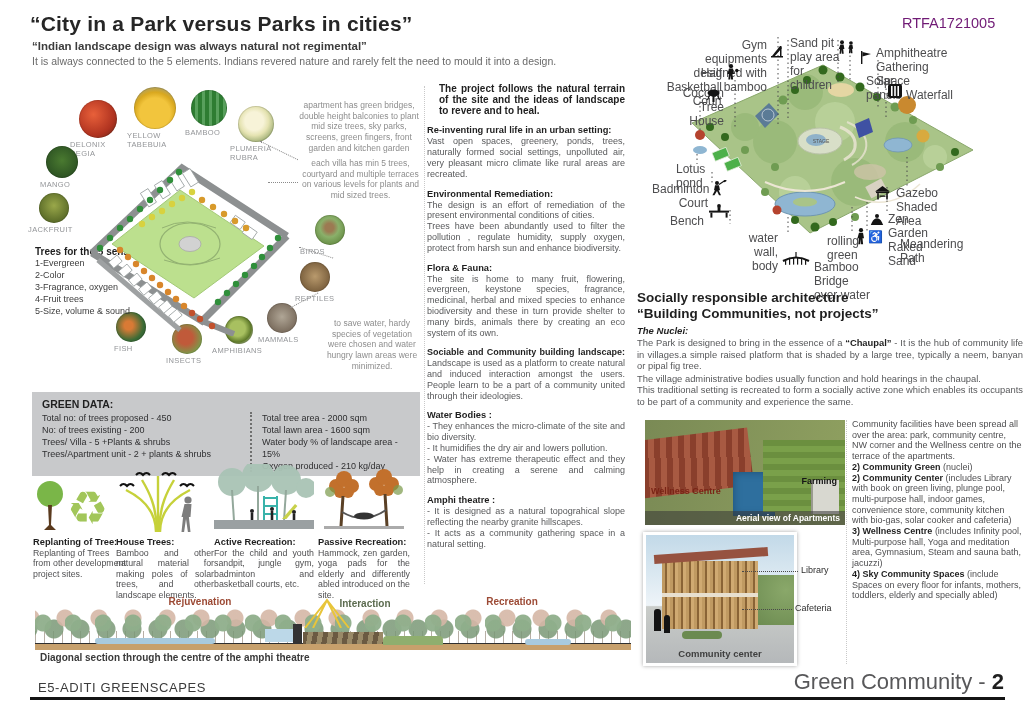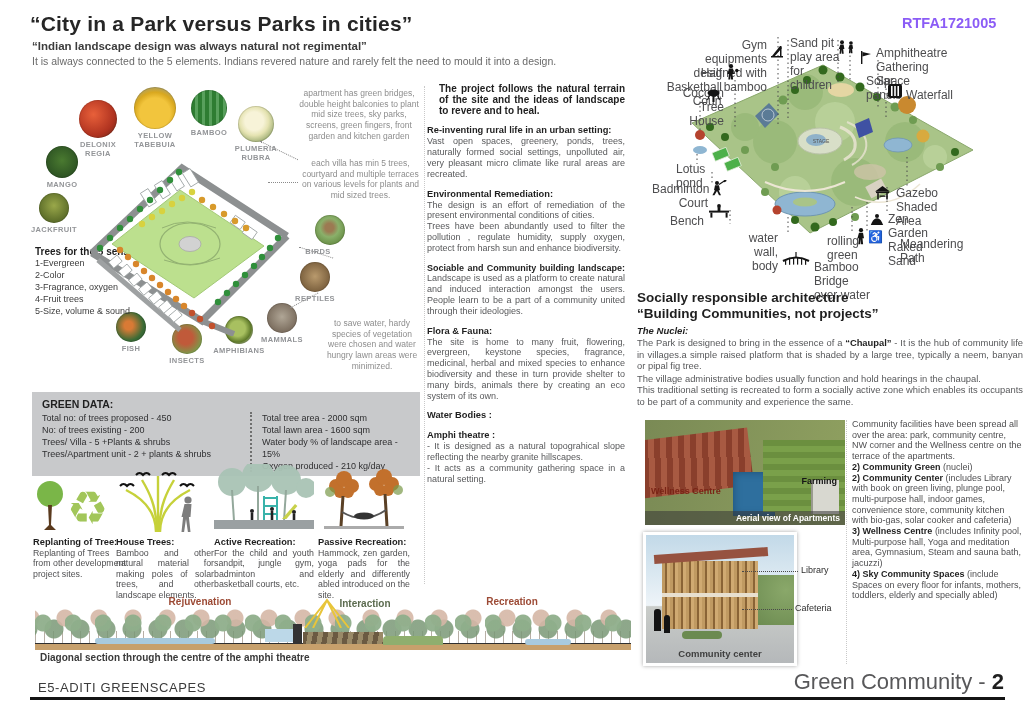--- a/index.html
+++ b/index.html
@@ -3,24 +3,24 @@
 <meta charset="utf-8">
 <style>
   html,body{margin:0;padding:0;background:#e8e8e8;}
   #board{position:relative;width:1024px;height:724px;background:#ffffff;overflow:hidden;
          font-family:"Liberation Sans",sans-serif;color:#333;}
   .abs{position:absolute;}
   
   .title{font-size:21px;font-weight:bold;color:#262626;letter-spacing:.2px;}
   .subtitle{font-size:11.5px;font-weight:bold;color:#3c3c3c;text-align:center;}
   .intro{font-size:10.5px;color:#6a6a6a;}
-  .code{font-size:14.5px;font-weight:bold;color:#8b5cf6;}
+  .code{font-size:14.5px;font-weight:normal;color:#701a75;}
   
   .circ{border-radius:50%;box-shadow:inset 0 0 0 1px rgba(0,0,0,.12);}
-  .clabel{font-size:7.5px;color:#939598;text-align:center;letter-spacing:.4px;white-space:pre-line;line-height:1.25;font-weight:bold;}
+  .clabel{font-size:7.5px;color:#939598;letter-spacing:.4px;white-space:pre-line;line-height:1.25;}
   .senses-t{font-size:10px;font-weight:bold;color:#1f1f1f;}
   .senses-i{font-size:9px;color:#3c3c3c;line-height:12px;}
   .ann{font-size:8.5px;color:#8d8d8d;text-align:center;line-height:1.25;}
   .leader{border-top:1.5px dotted #8a8a8a;height:0;}
   .vsep{border-left:1px dotted #c9c9c9;width:0;}
   
   .col-center{width:198px;}
   .lead{font-size:10px;font-weight:bold;color:#1f1f1f;text-align:justify;line-height:10.8px;margin:0 0 9px 12px;}
   .sec{margin:0 0 9px 0;}
   .sec h4{font-size:9.3px;color:#1f1f1f;margin:0;line-height:11px;}
@@ -204,49 +204,52 @@
         <circle cx="94" cy="141" r="3.2"></circle>
         <circle cx="102" cy="148" r="3.2"></circle>
     </g>
     <g fill="#c2502c">
       <circle cx="110" cy="155" r="3.2"></circle>
         <circle cx="118" cy="161" r="3.2"></circle>
         <circle cx="130" cy="168" r="3.2"></circle>
     </g>
   </svg>
 
-  <div class="abs ann" style="left:295px;top:88px;width:128px;">apartment has green bridges, double height balconies to plant mid size trees, sky parks, screens, green fingers, front garden and kitchen garden</div>
+  <div class="abs ann" style="left:295px;top:100px;width:128px;">apartment has green bridges, double height balconies to plant mid size trees, sky parks, screens, green fingers, front garden and kitchen garden</div>
   <div class="abs ann" style="left:298px;top:158px;width:125px;">each villa has min 5 trees, courtyard and multiple terraces on various levels for plants and mid sized trees.</div>
   <div class="abs ann" style="left:322px;top:318px;width:100px;">to save water, hardy species of vegetation were chosen and water hungry lawn areas were minimized.</div>
 
   <div class="abs leader" style="left:258px;top:150px;width:42px;transform:rotate(26deg);"></div>
   <div class="abs leader" style="left:268px;top:182px;width:30px;"></div>
   <div class="abs leader" style="left:298px;top:252px;width:36px;transform:rotate(18deg);"></div>
   <div class="abs leader" style="left:288px;top:300px;width:32px;transform:rotate(-28deg);"></div>
 
   <div class="abs col-center" style="left:427px;top:84px;">
     <p class="lead">The project  follows the natural terrain of the site and the ideas of landscape to revere and to heal.</p>
     <div class="sec">
       <h4>Re-inventing rural life in an urban setting:</h4>
       <p>Vast open spaces, greenery, ponds, trees, naturally formed social settings, unpolluted air, very pleasant micro climate like rural areas are recreated.</p>
     </div>
     <div class="sec">
       <h4>Environmental Remediation:</h4>
       <p>The design is an effort of remediation of the present environmental conditions of cities.
 Trees have been abundantly used to filter the pollution , regulate humidity, supply oxygen, protect from harsh sun and enhance biodiversity.</p>
     </div>
     <div class="sec">
-      <p><b>Sociable and Community building landscape:</b> <span>Landscape is used as a platform to create natural and induced interaction amongst the users. People learn to be  a part of a community united through their ideologies.</span></p>
-    </div>
-    <div class="sec">
       <h4>Flora &amp; Fauna:</h4>
       <p>The site is home to many fruit, flowering, evergreen, keystone species, fragrance, medicinal, herbal and mixed species to enhance biodiversity and these  in turn provide shelter to many birds, animals there by creating an eco system of its own.</p>
     </div>
     <div class="sec">
+      <p><b>Sociable and Community building landscape:</b> <span>Landscape is used as a platform to create natural and induced interaction amongst the users. People learn to be  a part of a community united through their ideologies.</span></p>
+    </div>
+    <div class="sec">
       <h4>Water Bodies :</h4>
+      <p>- They enhances the micro-climate of the site and bio diversity.
+- It humidifies the dry air and lowers pollution.
+- Water has extreme therapeutic effect and they help in creating a serene and calming atmosphere.</p>
     </div>
     <div class="sec">
       <h4>Amphi theatre :</h4>
       <p>- It is designed as a natural topograhical slope reflecting the nearby granite hillscapes.
 - It acts as a community gathering space in a natural setting.</p>
     </div>
   </div>
 
   <svg class="abs" style="left:655px;top:32px;" width="355" height="235" viewBox="0 0 355 235">
     <polygon points="168,33 318,118 155,201 37,91" fill="#a9c488" stroke="#8aa86c" stroke-width="1"></polygon>

